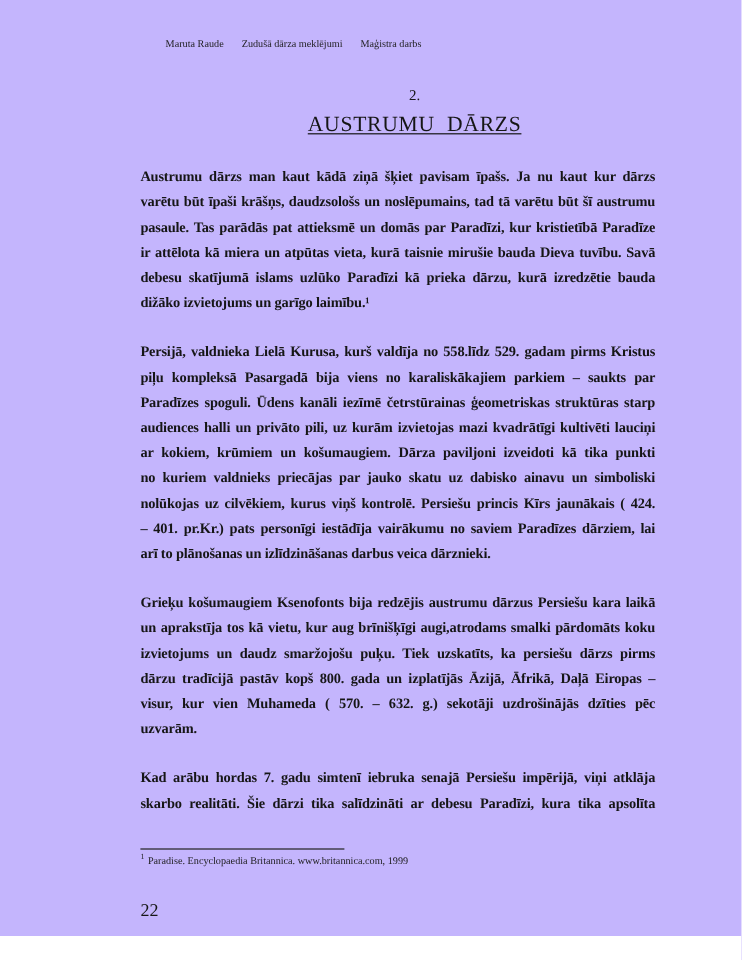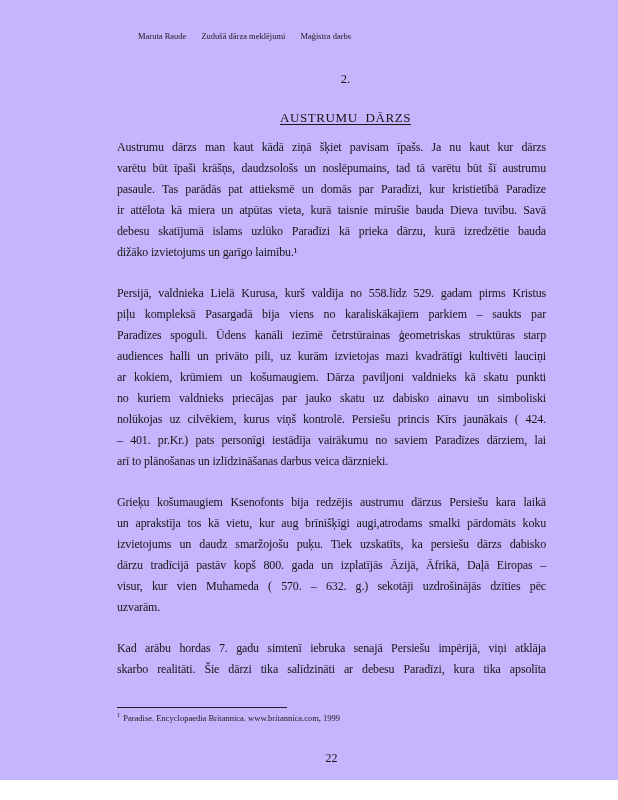--- a/index.html
+++ b/index.html
@@ -30,37 +30,38 @@
     position: absolute;
     left: 131px;
     top: 72px;
     width: 429px;
     text-align: center;
     font-size: 12.5px;
   }
   .chapter-title {
     position: absolute;
     left: 131px;
-    top: 110px;
+    top: 93px;
     width: 429px;
     text-align: center;
-    font-size: 13px;
+    font-size: 18px;
     letter-spacing: 0.6px;
     white-space: pre;
     text-decoration: underline;
     text-underline-offset: 2px;
   }
   .body-text {
     position: absolute;
     left: 117px;
     top: 137px;
     width: 429px;
     font-size: 12px;
     line-height: 21px;
     letter-spacing: -0.15px;
+    font-weight: bold;
   }
   .para { margin: 0 0 20px 0; }
   .line {
     white-space: nowrap;
     text-align: justify;
     text-align-last: justify;
   }
   .line.last {
     text-align-last: left;
   }
@@ -82,22 +83,22 @@
   }
   .footnote sup {
     font-size: 6.5px;
     margin-right: 3px;
   }
   .page-number {
     position: absolute;
     left: 117px;
     top: 751px;
     width: 429px;
-    text-align: center;
-    font-size: 12px;
+    text-align: left;
+    font-size: 15px;
   }
 </style>
 </head>
 <body>
 
 <div class="page">
 
   <div class="running-header">
     <span>Maruta Raude</span>
     <span>Zudušā dārza meklējumi</span>
@@ -115,30 +116,30 @@
         <div class="line">pasaule.  Tas parādās pat attieksmē un domās par Paradīzi, kur kristietībā Paradīze</div>
         <div class="line">ir attēlota kā miera un atpūtas vieta, kurā taisnie mirušie bauda Dieva tuvību.  Savā</div>
         <div class="line">debesu skatījumā islams uzlūko Paradīzi kā prieka dārzu, kurā izredzētie bauda</div>
         <div class="line last">dižāko izvietojums un garīgo laimību.¹</div>
       </div>
       <div class="para">
         <div class="line">Persijā, valdnieka Lielā Kurusa, kurš valdīja no 558.līdz 529. gadam pirms Kristus</div>
         <div class="line">piļu kompleksā Pasargadā bija viens no karaliskākajiem parkiem – saukts par</div>
         <div class="line">Paradīzes spoguli. Ūdens kanāli iezīmē četrstūrainas ģeometriskas struktūras starp</div>
         <div class="line">audiences halli un privāto pili, uz kurām izvietojas mazi kvadrātīgi kultivēti lauciņi</div>
-        <div class="line">ar kokiem, krūmiem un košumaugiem.  Dārza paviljoni valdnieks kā skatu punkti</div>
+        <div class="line">ar kokiem, krūmiem un košumaugiem.  Dārza paviljoni izveidoti kā tika punkti</div>
         <div class="line">no kuriem valdnieks priecājas par jauko skatu uz dabisko ainavu un simboliski</div>
         <div class="line">nolūkojas uz cilvēkiem, kurus viņš kontrolē. Persiešu princis Kīrs jaunākais ( 424.</div>
         <div class="line">– 401. pr.Kr.) pats personīgi iestādīja vairākumu no saviem Paradīzes dārziem, lai</div>
         <div class="line last">arī to plānošanas un izlīdzināšanas darbus veica dārznieki.</div>
       </div>
       <div class="para">
         <div class="line">Grieķu košumaugiem Ksenofonts bija redzējis austrumu dārzus Persiešu kara laikā</div>
         <div class="line">un aprakstīja tos kā vietu, kur aug brīnišķīgi augi,atrodams smalki pārdomāts koku</div>
-        <div class="line">izvietojums un daudz smaržojošu puķu.  Tiek uzskatīts, ka persiešu dārzs dabisko</div>
+        <div class="line">izvietojums un daudz smaržojošu puķu.  Tiek uzskatīts, ka persiešu dārzs pirms</div>
         <div class="line">dārzu tradīcijā pastāv kopš 800. gada un izplatījās Āzijā, Āfrikā, Daļā Eiropas –</div>
         <div class="line">visur, kur vien Muhameda ( 570. – 632. g.) sekotāji uzdrošinājās dzīties pēc</div>
         <div class="line last">uzvarām.</div>
       </div>
       <div class="para">
         <div class="line">Kad arābu hordas 7. gadu simtenī iebruka senajā Persiešu impērijā, viņi atklāja</div>
         <div class="line">skarbo realitāti. Šie dārzi tika salīdzināti ar debesu Paradīzi, kura tika apsolīta</div>
       </div>
     </div>
 

